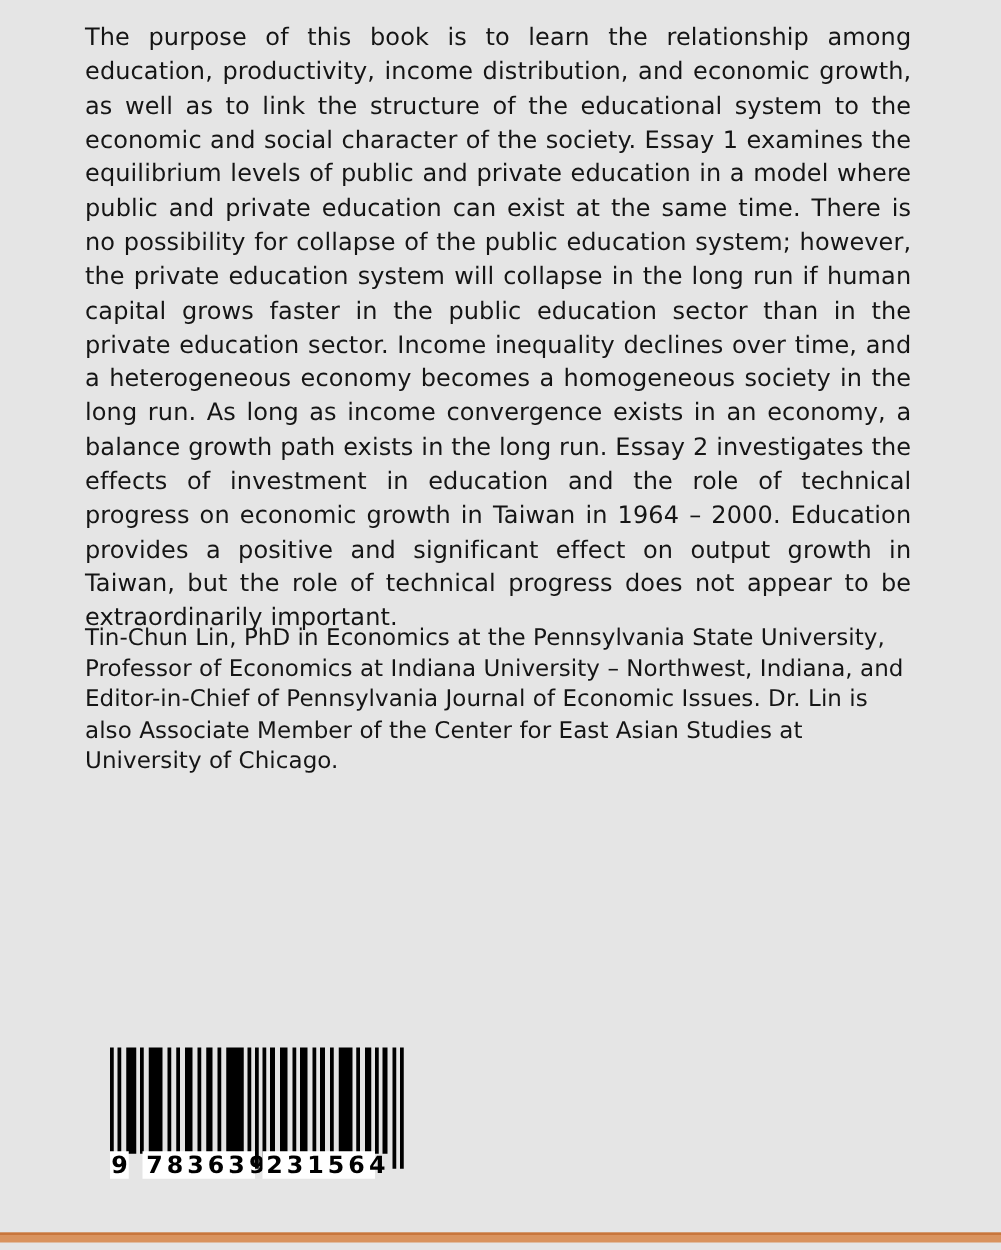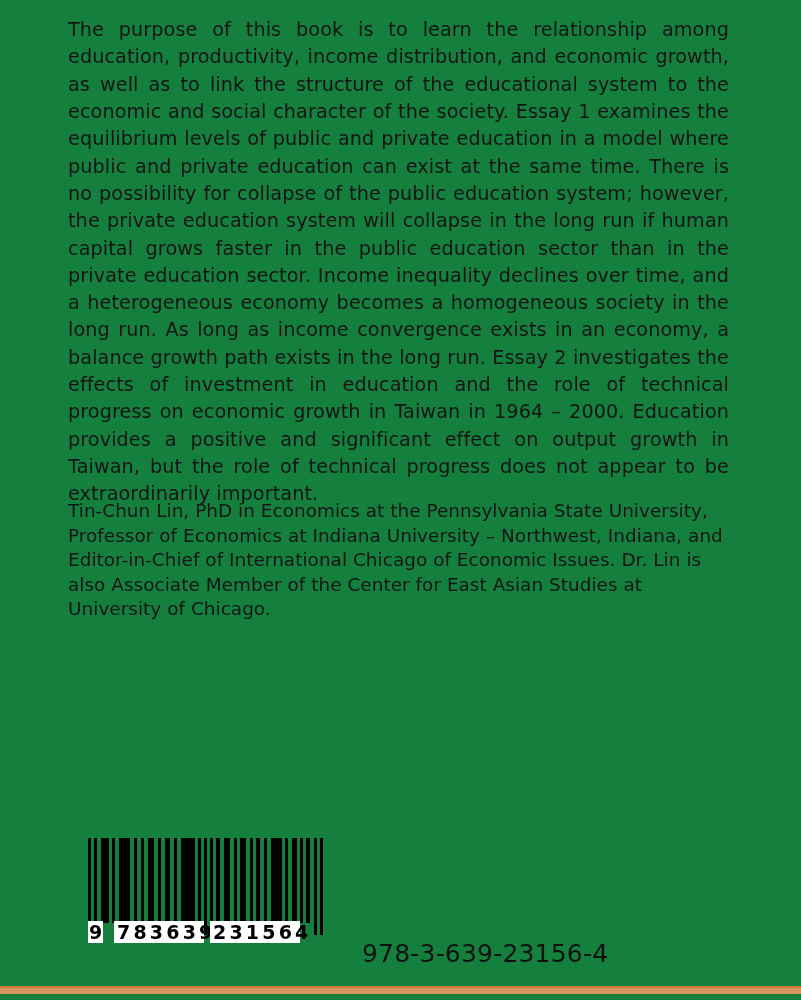--- a/index.html
+++ b/index.html
@@ -15,21 +15,21 @@
     font-family: "DejaVu Sans", "Liberation Sans", sans-serif;
     color: #1a1a1a;
     -webkit-font-smoothing: antialiased;
   }
 
   .page {
     position: absolute;
     left: 0; top: 0;
     width: 801px;
     height: 1000px;
-    background: #15803d;
+    background: #e5e5e5;
   }
 
   
   .abstract {
     position: absolute;
     left: 68px;
     top: -3px;
     width: 661px;
     font-size: 19.2px;
     line-height: 27.3px;
@@ -152,21 +152,21 @@
   }
 </style>
 </head>
 <body>
 
 <div class="page">
 
   <p class="abstract">The purpose of this book is to learn the relationship among education, productivity, income distribution, and economic growth, as well as to link the structure of the educational system to the economic and social character of the society. Essay 1 examines the equilibrium levels of public and private education in a model where public and private education can exist at the same time. There is no possibility for collapse of the public education system; however, the private education system will collapse in the long run if human capital grows faster in the public education sector than in the private education sector. Income inequality declines over time, and a heterogeneous economy becomes a homogeneous society in the long run. As long as income convergence exists in an economy, a balance growth path exists in the long run. Essay 2 investigates the effects of investment in education and the role of technical progress on economic growth in Taiwan in 1964 – 2000. Education provides a positive and significant effect on output growth in Taiwan, but the role of technical progress does not appear to be extraordinarily important.</p>
 
   <div class="author-block">
-    <p class="author-bio">Tin-Chun Lin, PhD in Economics at the Pennsylvania State University, Professor of Economics at Indiana University – Northwest, Indiana, and Editor-in-Chief of International Chicago of Economic Issues. Dr. Lin is also Associate Member of the Center for East Asian Studies at University of Chicago.</p>
+    <p class="author-bio">Tin-Chun Lin, PhD in Economics at the Pennsylvania State University, Professor of Economics at Indiana University – Northwest, Indiana, and Editor-in-Chief of Pennsylvania Journal of Economic Issues. Dr. Lin is also Associate Member of the Center for East Asian Studies at University of Chicago.</p>
   </div>
 
   <div class="barcode-area">
     <div class="barcode-bars">
       <span class="bar guard" style="left:0px;  width:3px;"></span>
       <span class="bar guard" style="left:6px;  width:3px;"></span>
 
       <span class="bar short" style="left:13px; width:8px;"></span>
       <span class="bar short" style="left:24px; width:3px;"></span>
       <span class="bar short" style="left:31px; width:11px;"></span>
@@ -199,17 +199,16 @@
       <span class="bar guard" style="left:232px;width:3px;"></span>
 
       <div class="barcode-digits">
         <span class="d-lead">9</span>
         <span class="d-left">783639</span>
         <span class="d-right">231564</span>
       </div>
     </div>
   </div>
 
-  <div class="isbn">978-3-639-23156-4</div>
 
   <div class="bottom-bar"></div>
 
 </div>
 
 </body></html>

